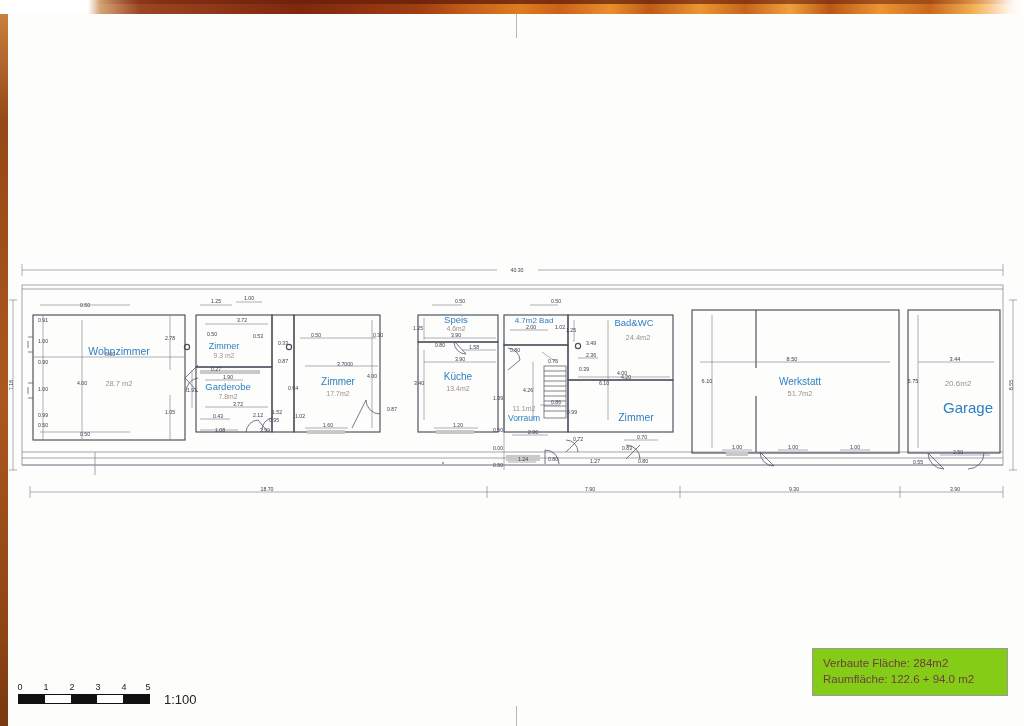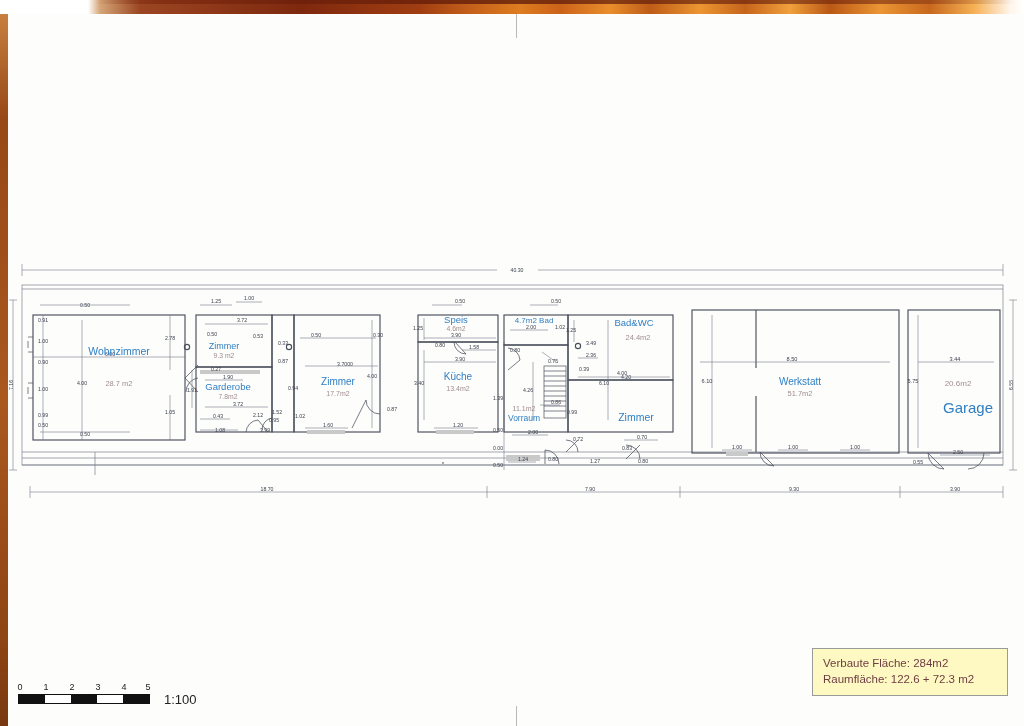--- a/index.html
+++ b/index.html
@@ -59,21 +59,21 @@
   
   .scan-seam{position:absolute;background:#b9b9b9;z-index:35;}
 
   
   #plan{position:absolute;left:0;top:0;width:1024px;height:726px;z-index:10;}
   #plan text{font-family:"Liberation Sans", sans-serif;}
 
   
   #legend-box{
     position:absolute;left:812px;top:648px;width:196px;height:48px;
-    border:1px solid #9a9a9a;background:#fef9c3;
+    border:1px solid #9a9a9a;background:#84cc16;
     z-index:20;box-sizing:border-box;padding:6px 8px 0 10px;
   }
   #legend-box .legend-line{
     font-size:11.5px;color:#6e3d42;line-height:16px;white-space:nowrap;
     font-family:"Liberation Sans", sans-serif;
   }
   
   #scalebar-wrap{position:absolute;left:18px;top:682px;z-index:20;}
   #scalebar-nums{position:relative;height:12px;width:132px;}
   #scalebar-nums span{
@@ -427,21 +427,21 @@
     <line class="dim" x1="900" y1="492" x2="1003" y2="492"></line>
     <line class="dim" x1="1003" y1="486" x2="1003" y2="498"></line>
     <text class="dimtxt" x="955" y="491">3.90</text>
   </g>
 
   <circle cx="443" cy="463" r="0.9" fill="#7a7f8c"></circle>
 </svg>
 
 <div id="legend-box">
   <div class="legend-line">Verbaute Fläche: 284m2</div>
-  <div class="legend-line">Raumfläche: 122.6 + 72.3 m2</div>
+  <div class="legend-line">Raumfläche: 122.6 + 94.0 m2</div>
 </div>
 
 <div id="scalebar-wrap">
   <div id="scalebar-nums">
     <span style="left:2px">0</span>
     <span style="left:28px">1</span>
     <span style="left:54px">2</span>
     <span style="left:80px">3</span>
     <span style="left:106px">4</span>
     <span style="left:130px">5</span>

